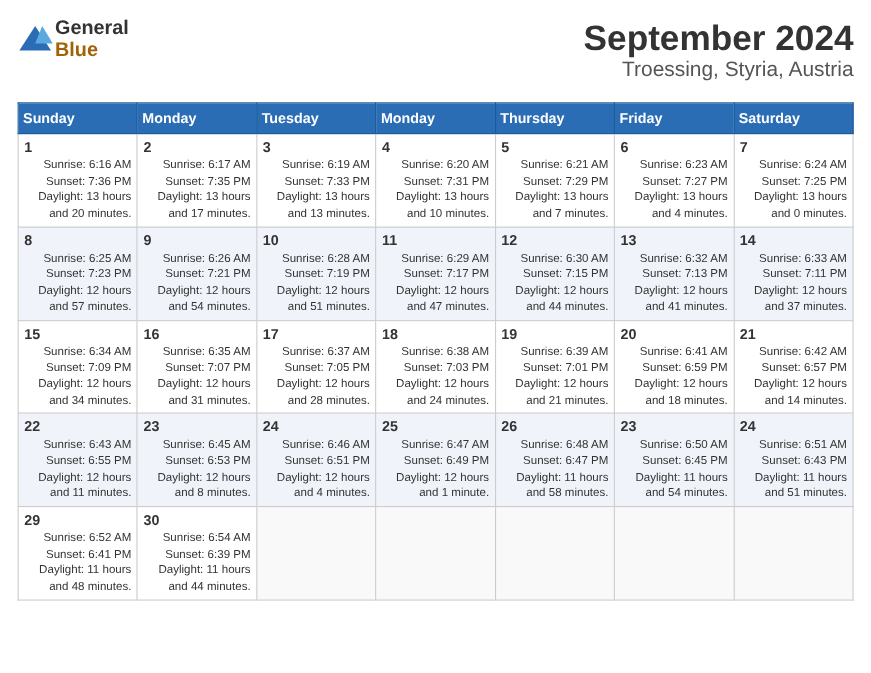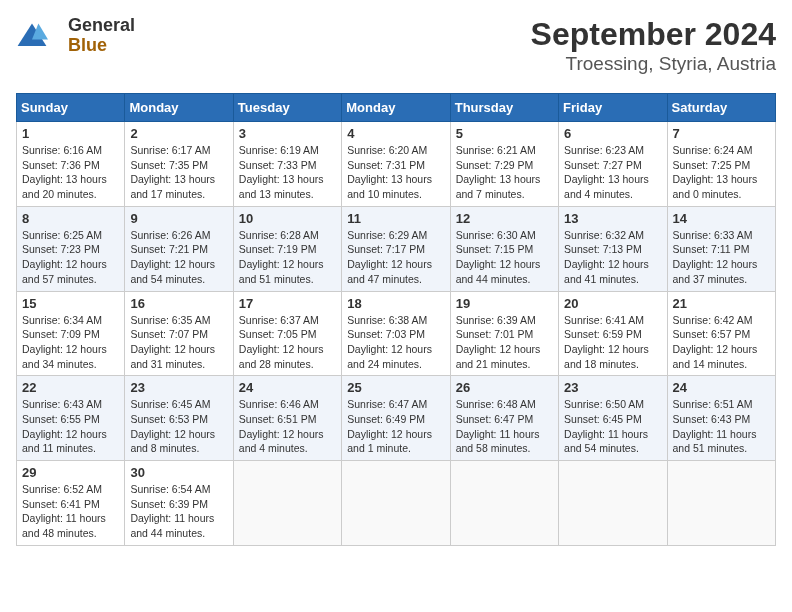--- a/index.html
+++ b/index.html
@@ -12,21 +12,21 @@
     }
     .header {
       display: flex;
       justify-content: space-between;
       align-items: flex-start;
       margin-bottom: 12px;
     }
     .logo {
       display: flex;
       align-items: center;
-      gap: 20px;
+      gap: 2px;
     }
     .logo-text {
       font-size: 18px;
       font-weight: bold;
       line-height: 1.1;
     }
     .logo-text .general { color: #333; }
     .logo-text .blue { color: #a16207; }
     .logo-icon {
       width: 32px;
@@ -74,20 +74,21 @@
       font-size: 13px;
       font-weight: bold;
       color: #333;
       display: block;
       margin-bottom: 2px;
     }
     .day-info {
       color: #333;
       font-size: 10.5px;
       line-height: 1.4;
+      text-align: right;
     }
     .empty-cell {
       background: #f9f9f9 !important;
     }
   </style>
 </head>
 <body>
 
 <div class="header">
   <div class="logo">

